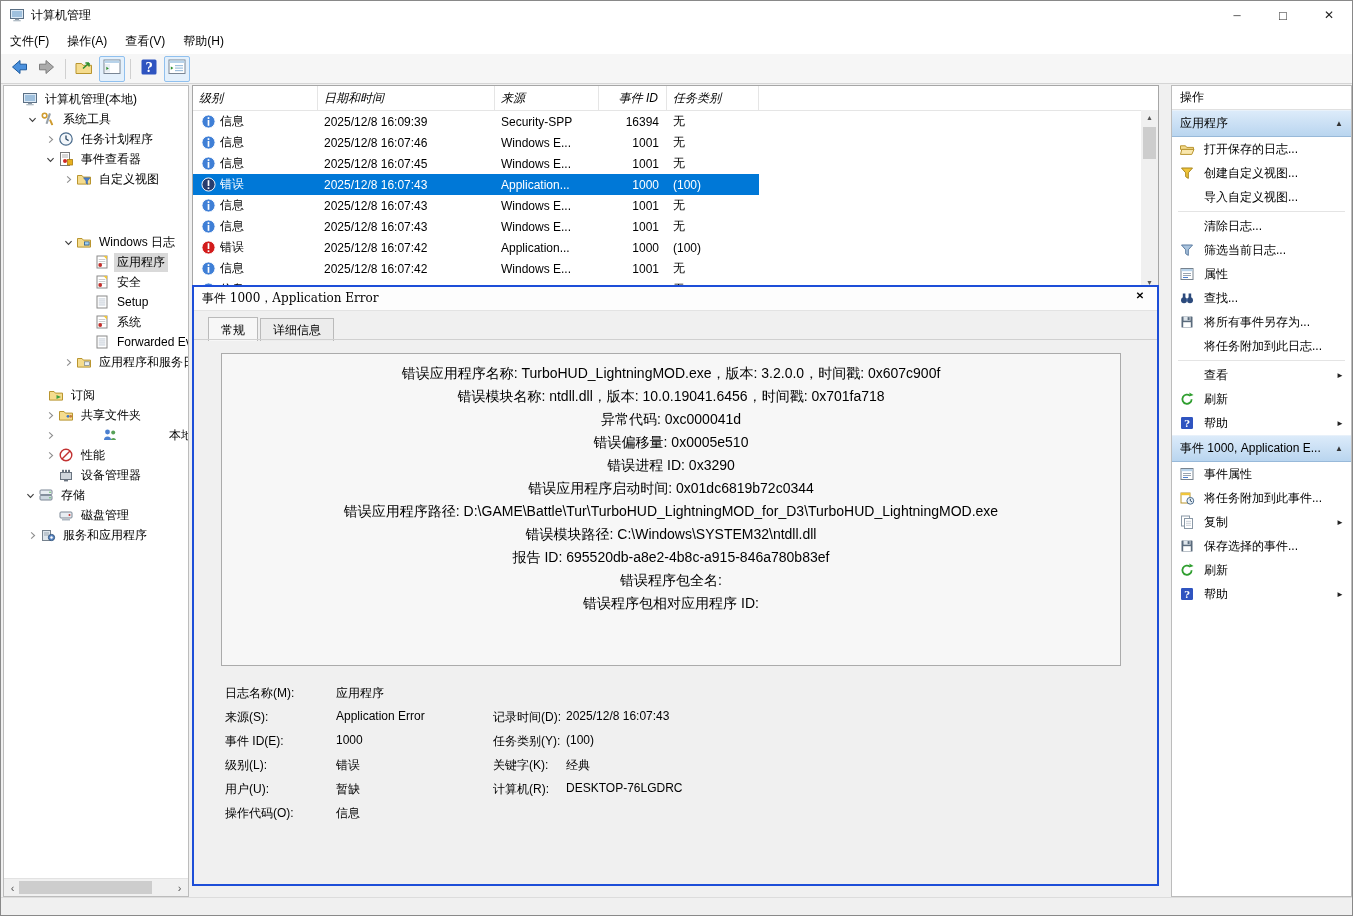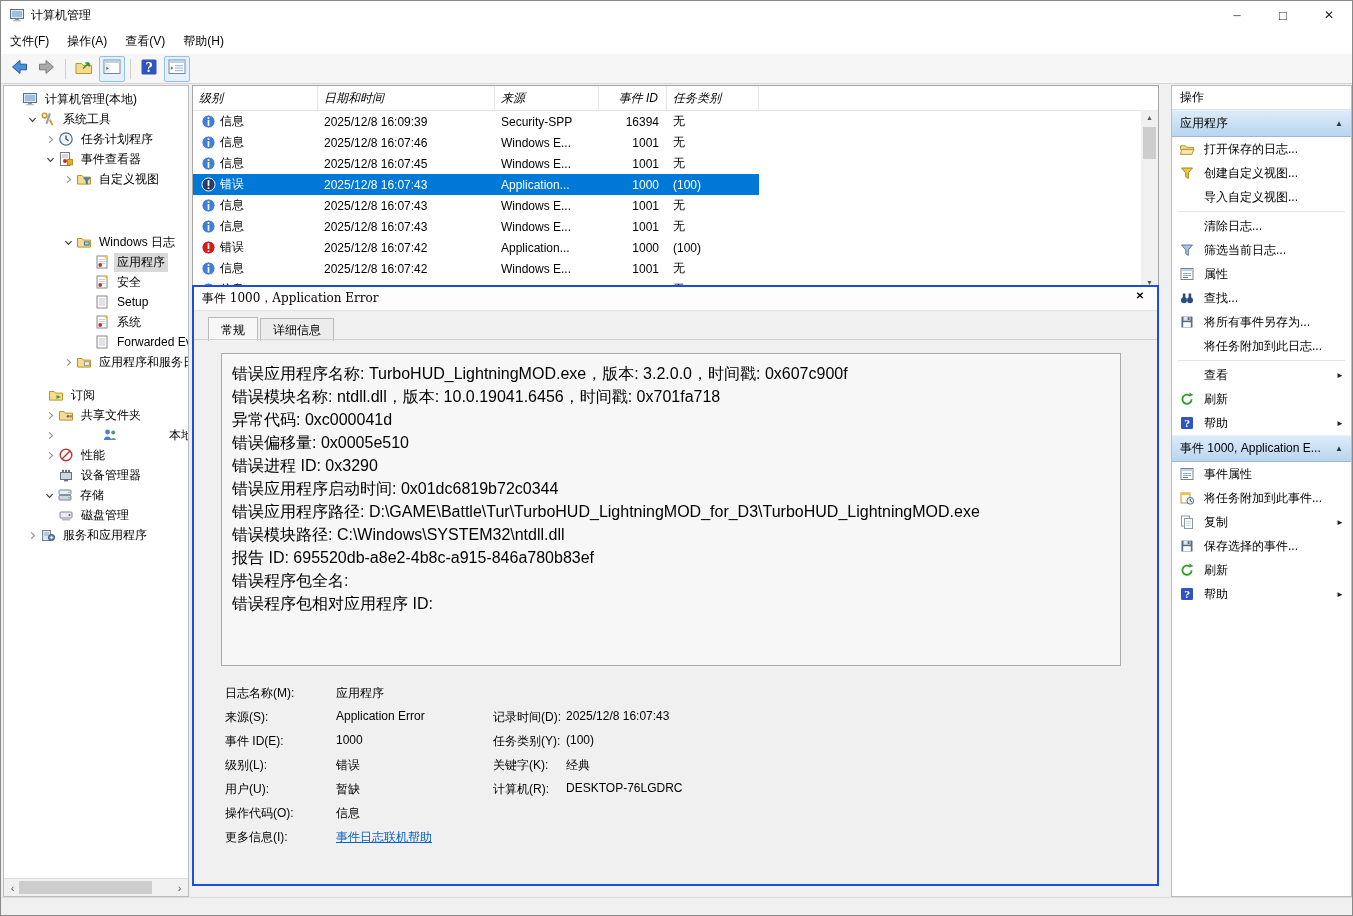--- a/index.html
+++ b/index.html
@@ -68,21 +68,21 @@
   .detail-panel{position:absolute;left:191px;top:284px;width:967px;height:601px;background:#f0f0f0;border:2px solid #1d4ed8;box-sizing:border-box;}
   .detail-header{position:absolute;left:0;right:0;top:0;height:23px;background:#fdfdfd;border-bottom:1px solid #e3e3e3;display:flex;align-items:center;}
   .detail-header-text{margin-left:8px;font-family:"DejaVu Serif",serif;font-size:12px;}
   .detail-close{position:absolute;right:8px;top:3px;width:18px;height:16px;text-align:center;font-size:10px;font-weight:bold;}
   .detail-close::before{content:"✕";}
   .tabs{position:absolute;left:14px;top:31px;display:flex;}
   .tab{padding:3px 12px;border:1px solid #bababa;border-bottom:none;background:#ececec;margin-right:2px;font-size:12px;height:16px;}
   .tab.active{background:#f7f7f7;position:relative;top:-1px;padding-top:4px;}
   .tab-line{position:absolute;left:0;right:0;top:52px;height:1px;background:#d0d0d0;}
   .detail-text{position:absolute;left:27px;top:66px;width:900px;height:313px;background:#f7f7f7;border:1px solid #ababab;box-sizing:border-box;padding:8px 10px;overflow:hidden;}
-  .detail-line{height:23px;line-height:23px;white-space:nowrap;overflow:hidden;font-size:16px;}
+  .detail-line{height:23px;line-height:23px;white-space:nowrap;overflow:hidden;font-size:14px;text-align:center;}
   .fields{position:absolute;left:0;top:394px;right:0;}
   .frow{position:relative;height:24px;}
   .flabel{position:absolute;left:31px;top:4px;}
   .fvalue{position:absolute;left:142px;top:4px;}
   .flabel2{position:absolute;left:299px;top:4px;}
   .fvalue2{position:absolute;left:372px;top:4px;}
   .flink{color:#0563c1;text-decoration:underline;}
 
   
   .actions-panel{position:absolute;left:1170px;top:84px;width:181px;height:812px;background:#ffffff;border:1px solid #bcbcbc;box-sizing:border-box;overflow:hidden;}
@@ -369,21 +369,21 @@
           <span class="tree-expander"></span>
           <span class="tree-icon"><svg viewBox="0 0 16 16">
               <rect x="2.5" y="5.5" width="11" height="7" fill="#cfd6dd" stroke="#6a7480"></rect>
               <rect x="4" y="2.8" width="2" height="2.7" fill="#6a7480"></rect>
               <rect x="7" y="2.8" width="2" height="2.7" fill="#6a7480"></rect>
               <rect x="10" y="2.8" width="2" height="2.7" fill="#6a7480"></rect>
               <rect x="6" y="13" width="4" height="1.4" fill="#6a7480"></rect>
             </svg></span>
           <span class="tree-label">设备管理器</span>
         </div>
-        <div class="tree-row" style="padding-left: 38px;">
+        <div class="tree-row" style="padding-left: 19px;">
           <span class="tree-expander">
             <svg viewBox="0 0 16 16">
               <path d="M3.5 6 L8 10.8 L12.5 6" fill="none" stroke="#3c3c3c" stroke-width="1.6"></path>
             </svg>
           </span>
           <span class="tree-icon"><svg viewBox="0 0 16 16">
               <rect x="2" y="3" width="12" height="4.6" rx="1" fill="#e8edf2" stroke="#7a8694"></rect>
               <rect x="2" y="8.4" width="12" height="4.6" rx="1" fill="#cdd7e0" stroke="#7a8694"></rect>
               <circle cx="12" cy="5.3" r="0.8" fill="#58c058"></circle>
               <circle cx="12" cy="10.7" r="0.8" fill="#58c058"></circle>
@@ -615,24 +615,20 @@
         <div class="frow">
           <span class="flabel">用户(U):</span>
           <span class="fvalue">暂缺</span>
           <span class="flabel2">计算机(R):</span>
           <span class="fvalue2">DESKTOP-76LGDRC</span>
         </div>
         <div class="frow">
           <span class="flabel">操作代码(O):</span>
           <span class="fvalue">信息</span>
         </div>
-        <div class="frow">
-          <span class="flabel">更多信息(I):</span>
-          <span class="fvalue flink">事件日志联机帮助</span>
-        </div>
       </div>
   <div class="tab-line"></div>
     </div>
 
   <div class="actions-panel">
     <div class="actions-title">操作</div>
     <div class="actions-body">
         <div class="section-header">
           <span>应用程序</span>
           <span class="collapse"></span>

